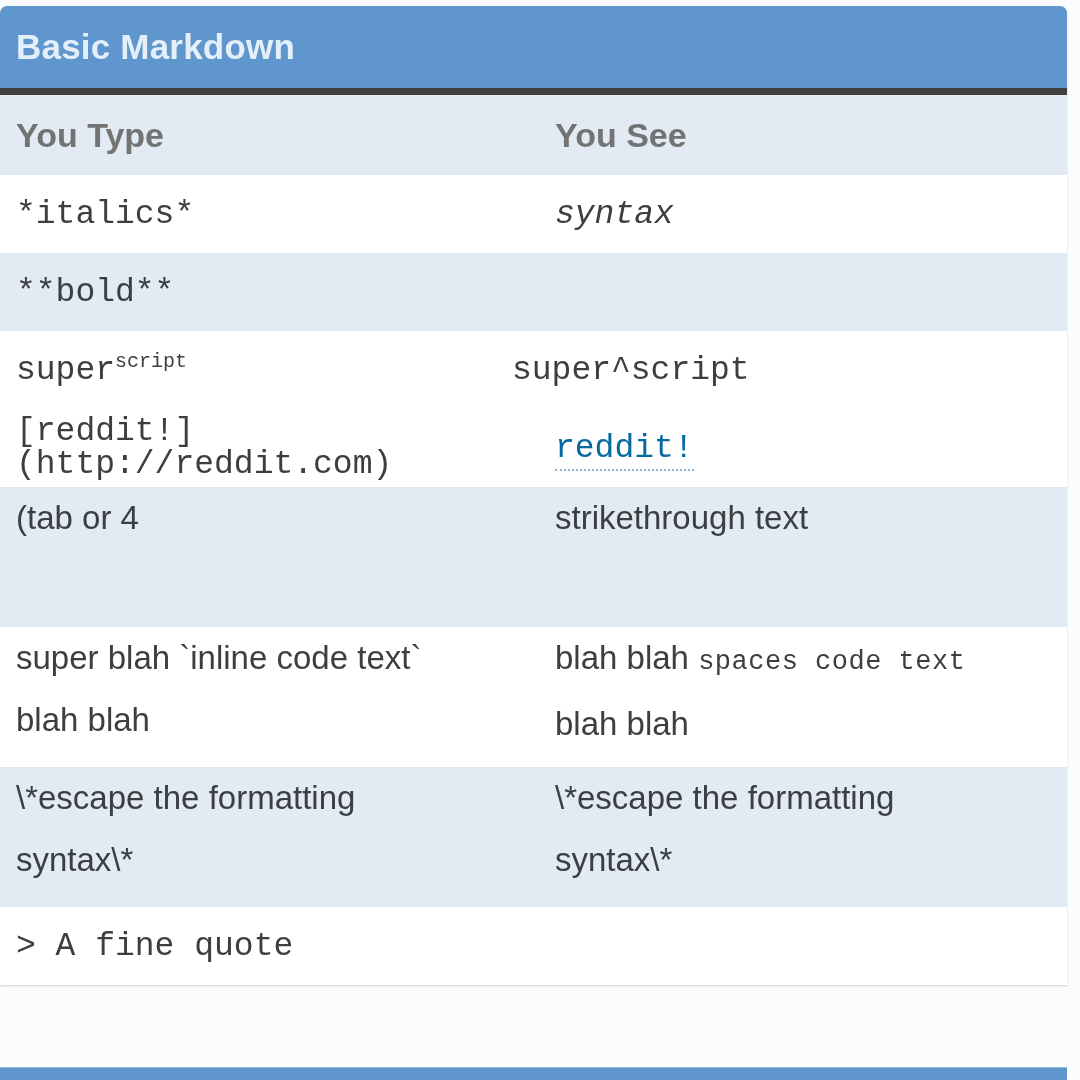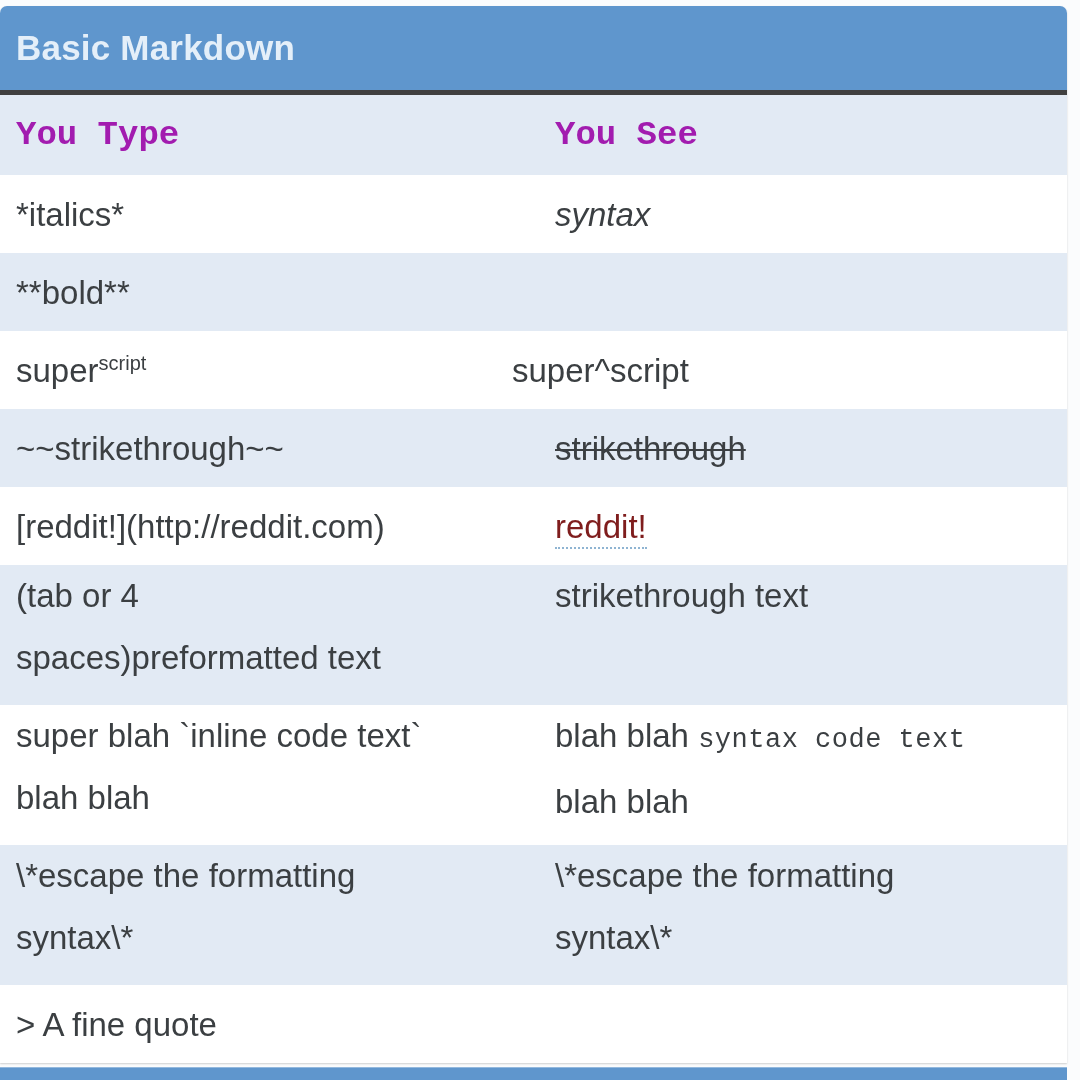--- a/index.html
+++ b/index.html
@@ -17,21 +17,21 @@
     overflow:hidden;
     box-shadow:0 1px 2px rgba(0,0,0,0.18);
   }
 
   .title-bar{
     background:#5f96cd;
     height:89px;
     display:flex;align-items:center;
     padding:0 16px;
     box-sizing:border-box;
-    border-bottom:5px solid #404040;
+    border-bottom:7px solid #404040;
   }
   .title-bar .title{
     color:#e4eff9;
     font-size:35px;
     font-weight:bold;
     letter-spacing:0.2px;
   }
 
   .row{
     display:flex;
@@ -46,34 +46,34 @@
     box-sizing:border-box;
     font-size:33px;
     color:#3b3f42;
     line-height:1.0;
   }
   .col1{width:539px;flex:0 0 539px;}
   .col2{flex:1 1 auto;}
 
   
   .head-row{height:80px;align-items:center;background:#e2eaf4;}
-  .head-row .col{font-weight:bold;font-size:34px;color:#a21caf;font-family:Liberation Mono, monospace;}
+  .head-row .col{font-weight:bold;font-size:34px;color:#737373;}
 
   
-  .r1{height:78px;align-items:center;}
+  .r1{height:78px;align-items:center;font-family:Liberation Mono, monospace;}
   
   .r2{height:140px;align-items:flex-start;}
   .r2 .col{line-height:62px;}
 
   em.it{font-style:italic;}
   strong.bd{font-weight:bold;}
   .sup{font-size:20px;vertical-align:super;line-height:0;}
   .strike{text-decoration:line-through;text-decoration-thickness:2px;}
   .link{
-    color:#7f1d1d;
+    color:#0369a1;
     text-decoration:none;
     border-bottom:2px dotted #8fb4d2;
     padding-bottom:2px;
   }
   .code{
     font-family:"Liberation Mono","DejaVu Sans Mono",monospace;
     font-size:27px;
     color:#3b3f42;
     letter-spacing:0.5px;
   }
@@ -111,51 +111,44 @@
       <div class="col col1">**bold**</div>
     </div>
 
     <div class="row even r1">
       <div class="col col2">
         <span>super</span><span class="sup">script</span>
       </div>
       <div class="col col1">super^script</div>
     </div>
 
-    <div class="row odd r1">
-      <div class="col col1">~~strikethrough~~</div>
-      <div class="col col2">
-        <span class="strike">strikethrough</span>
-      </div>
-    </div>
 
     <div class="row even r1">
       <div class="col col1">[reddit!](http://reddit.com)</div>
       <div class="col col2">
         <a href="#" class="link">reddit!</a>
       </div>
     </div>
 
     <div class="row odd r2">
       <div class="col col1">
         <div>(tab or 4</div>
-        <div>spaces)preformatted text</div>
       </div>
       <div class="col col2">
         <div>strikethrough text</div>
       </div>
     </div>
 
     <div class="row even r2">
       <div class="col col1">
         <div>super blah `inline code text`</div>
         <div>blah blah</div>
       </div>
       <div class="col col2">
-        <div><span>blah blah </span><span class="code">syntax code text</span></div>
+        <div><span>blah blah </span><span class="code">spaces code text</span></div>
         <div>blah blah</div>
       </div>
     </div>
 
     <div class="row odd r2">
       <div class="col col1">
         <div>\*escape the formatting</div>
         <div>syntax\*</div>
       </div>
       <div class="col col2">

